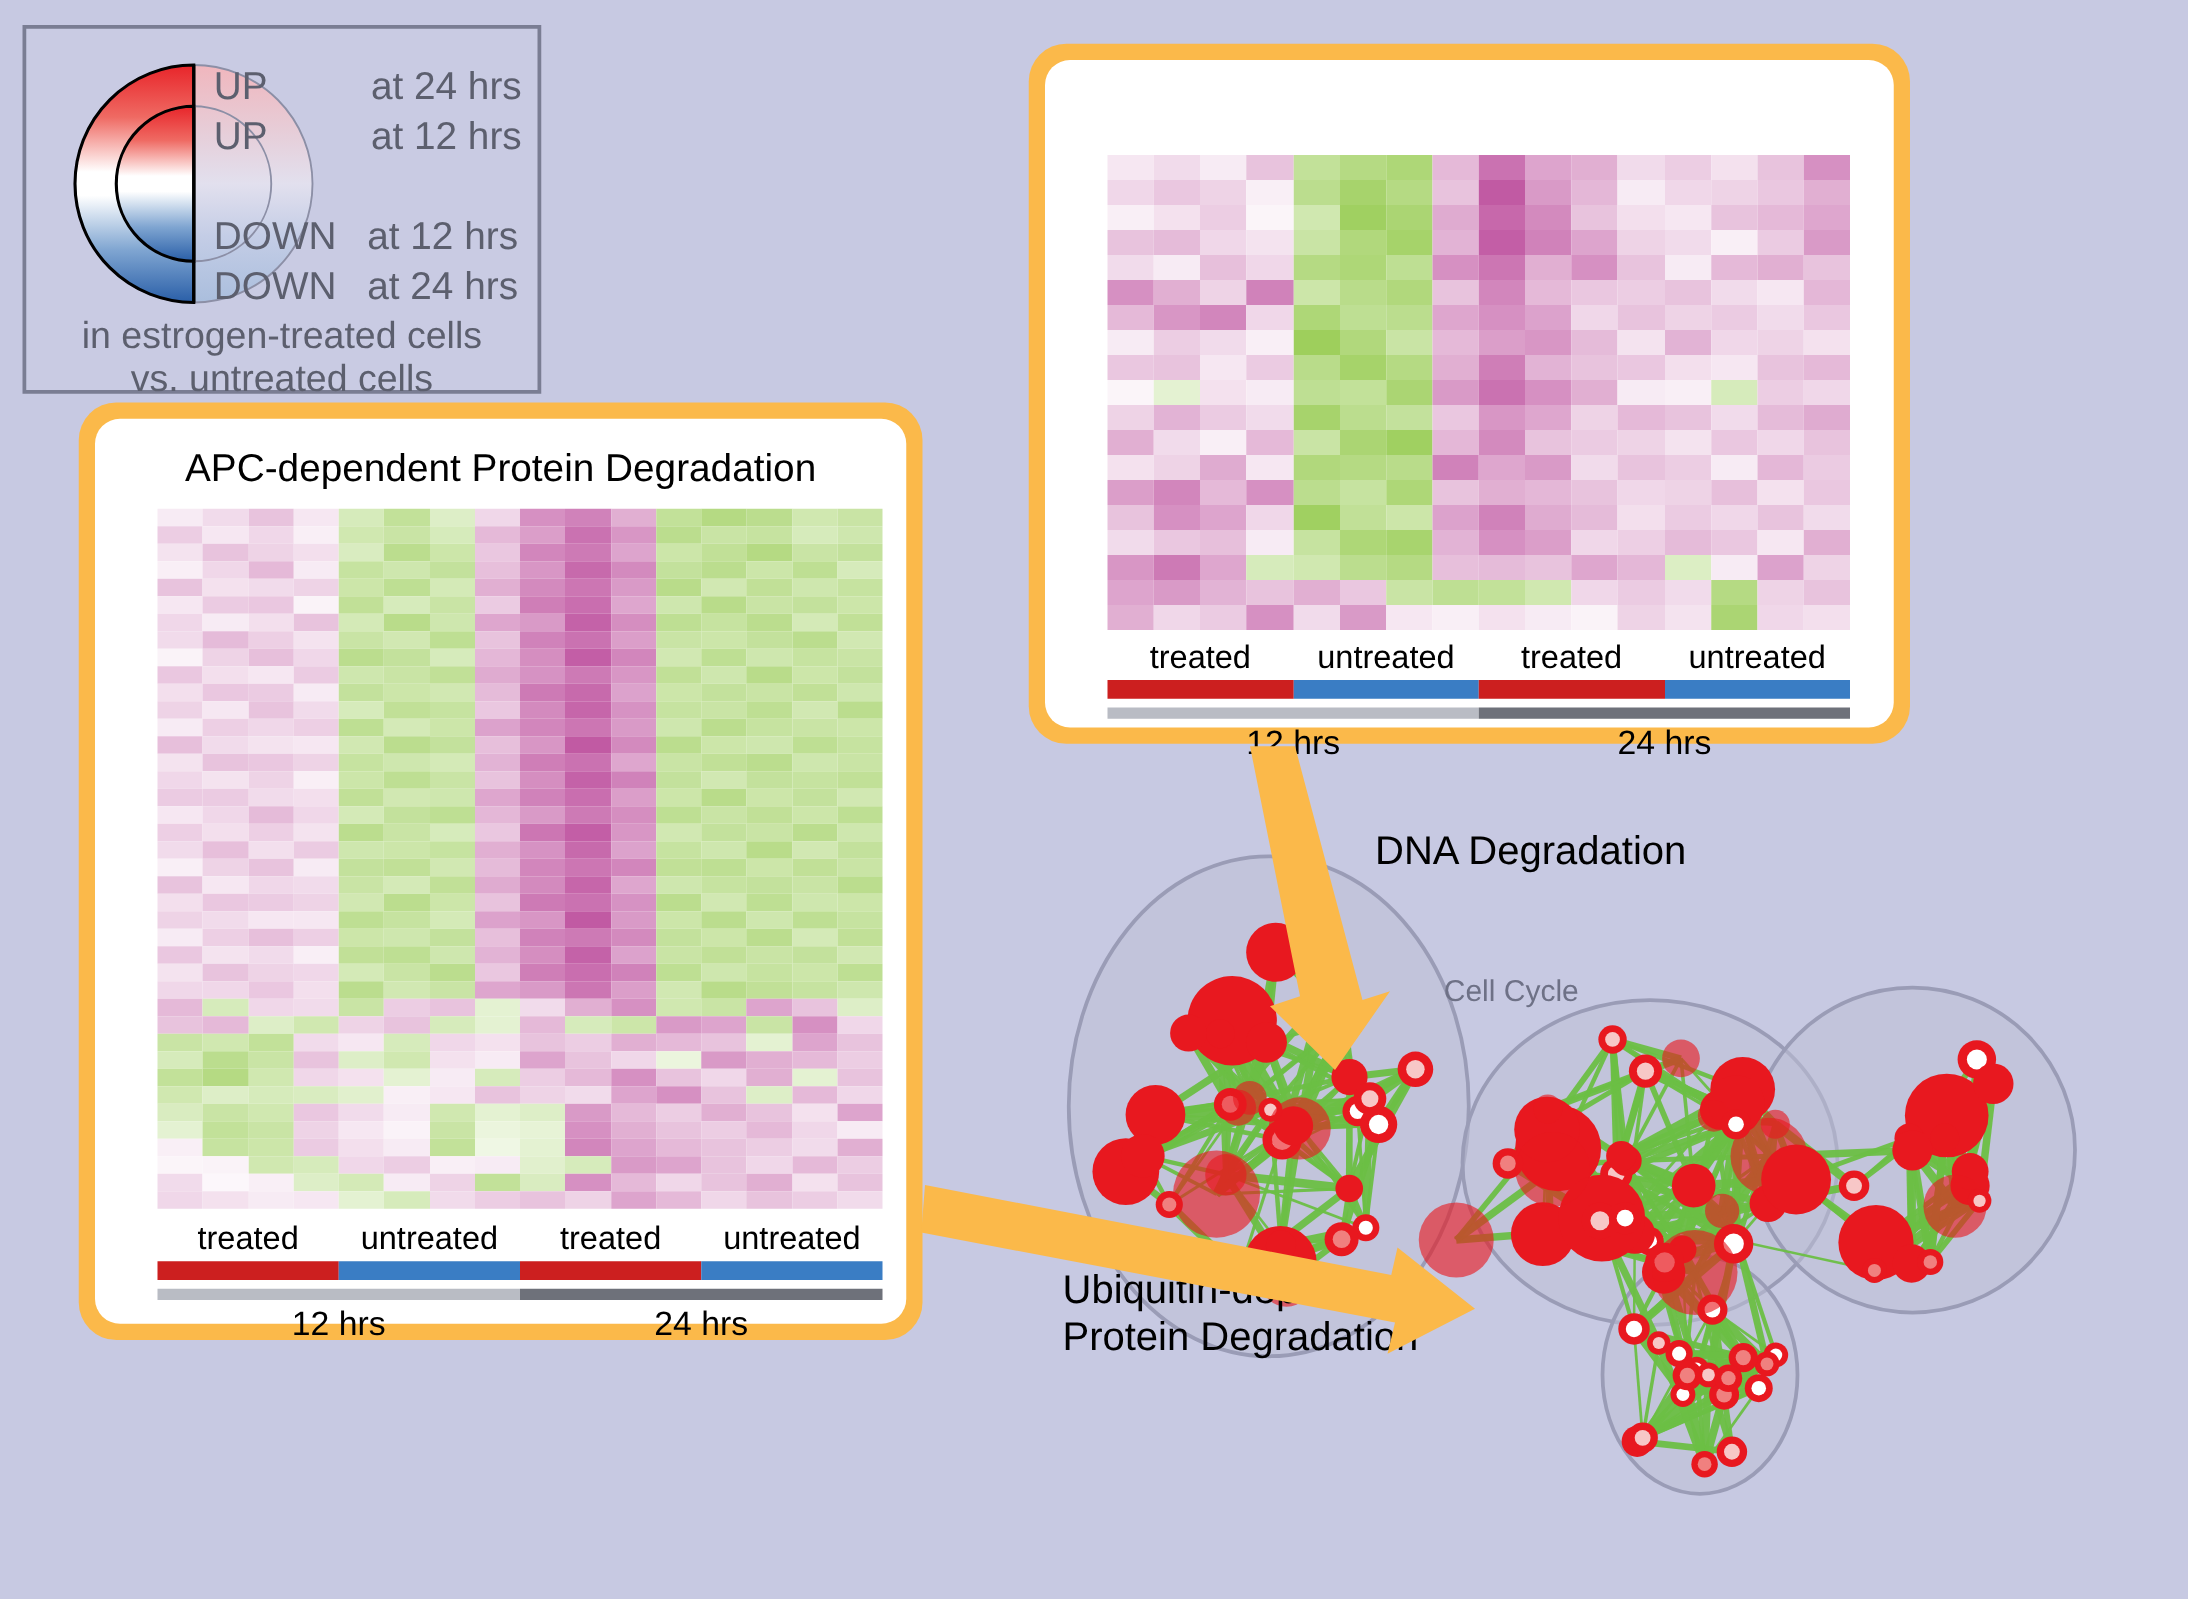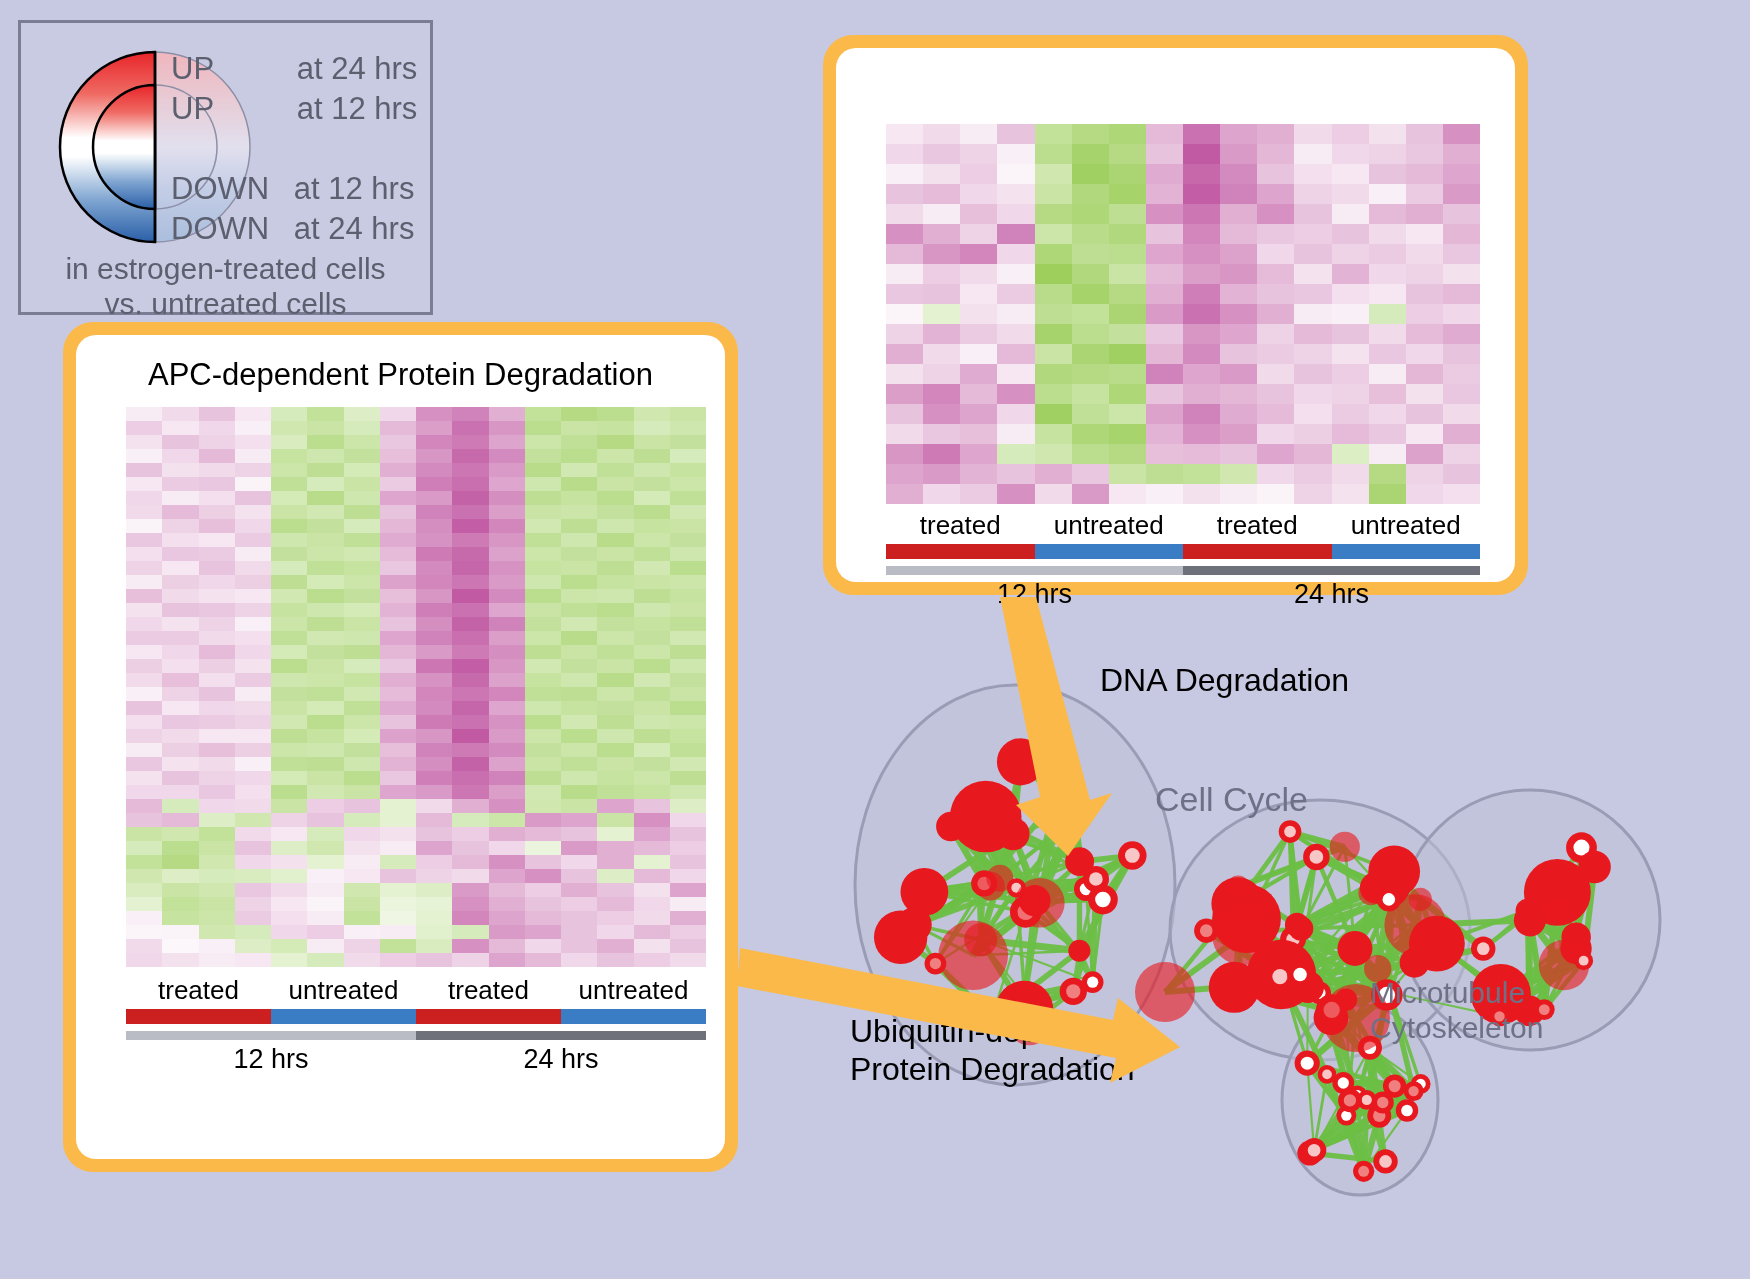--- a/index.html
+++ b/index.html
@@ -48,21 +48,21 @@
   .panel .ptitle{
     position:absolute;left:0;top:0;width:100%;text-align:center;
     font-size:31px;color:#000;
   }
   .hm{position:absolute;display:grid;}
   .hm div{width:100%;height:100%;}
 
   #panelRF{left:823px;top:35px;width:705px;height:560px;}
   #panelRF .ptitle{top:24px;}
   #panelRF .hm{left:50px;top:76px;width:594px;height:380px;}
-  #panelAPC{left:63px;top:322px;width:675px;height:850px;}
+  #panelAPC{left:63px;top:322px;width:675px;height:750px;}
   #panelAPC .ptitle{top:22px;}
   #panelAPC .hm{left:50px;top:72px;width:580px;height:560px;}
 
   
   .axis{position:absolute;}
   .axis .lbls{display:flex;}
   .axis .lbls span{flex:1;text-align:center;font-size:26px;color:#000;}
   .axis .colbar{display:flex;height:15px;margin-top:3px;}
   .axis .colbar i{flex:1;display:block;}
   .axis .timebar{display:flex;height:9px;margin-top:7px;}
@@ -70,21 +70,21 @@
   .axis .tlbls{display:flex;margin-top:4px;}
   .axis .tlbls span{flex:1;text-align:center;font-size:27px;color:#000;}
 
   #axisRF{left:50px;top:462px;width:594px;}
   #axisAPC{left:50px;top:640px;width:580px;}
 
   
   #network{position:absolute;left:760px;top:600px;width:980px;height:679px;}
   .netlabel{position:absolute;white-space:nowrap;}
   #lbl-dna{left:340px;top:62px;font-size:32px;color:#000;}
-  #lbl-cc{left:395px;top:180px;font-size:34px;color:#6e7186;}
+  #lbl-cc{left:395px;top:180px;font-size:24px;color:#6e7186;}
   #lbl-mt{left:610px;top:375px;font-size:30px;color:#6e7186;line-height:1.18;}
   #lbl-ub{left:90px;top:413px;font-size:32px;color:#000;line-height:1.18;}
 </style>
 </head>
 <body>
 
 <div class="stage">
 
   <div id="colorkey">
     <svg class="rings" viewBox="0 0 200 200">
@@ -1728,24 +1728,20 @@
         <circle cx="622.7598578189518" cy="502.5524119648558" r="5.7305212620027435" fill="#f0807f"></circle>
         <circle cx="547.2059728222908" cy="463.16652340796435" r="12.573816872427983" fill="#e8181f"></circle>
         <circle cx="547.2059728222908" cy="463.16652340796435" r="6.5383847736625516" fill="#ffffff"></circle>
         <circle cx="625.5250720579082" cy="561.4019808698117" r="12.18810013717421" fill="#e8181f"></circle>
         <circle cx="625.5250720579082" cy="561.4019808698117" r="6.33781207133059" fill="#f7c7c7"></circle>
         <circle cx="405" cy="392" r="30" fill="#e8181f" fill-opacity="0.62"></circle>
         <circle cx="596" cy="418" r="34" fill="#e8181f" fill-opacity="0.62"></circle>
       </svg>
     <div class="netlabel" id="lbl-dna">DNA Degradation</div>
     <div class="netlabel" id="lbl-cc">Cell Cycle</div>
-    <div class="netlabel" id="lbl-mt">
-      <div>Microtubule</div>
-      <div>Cytoskeleton</div>
-    </div>
     <div class="netlabel" id="lbl-ub">
       <div>Ubiquitin-dependent</div>
       <div>Protein Degradation</div>
     </div>
   </div>
 
   <svg style="position:absolute;left:0;top:0;width:1750px;height:1279px;pointer-events:none;">
     <polygon fill="#fbb94a" points="1000,597 1036,597 1090,800 1112,793 1068,856 1016,805 1040,797"></polygon>
     <polygon fill="#fbb94a" points="740,948 1113,1020 1118,998 1180,1047 1110,1083 1116,1058 737,986"></polygon>
   </svg>

